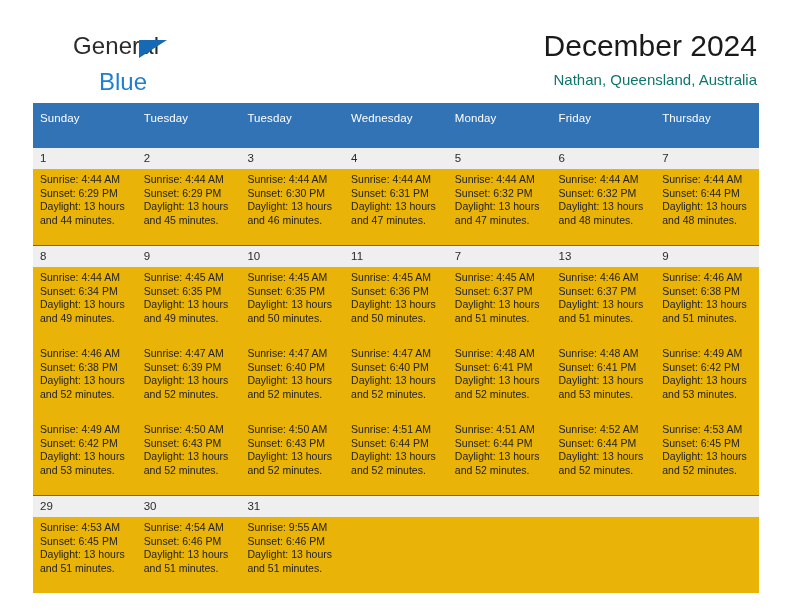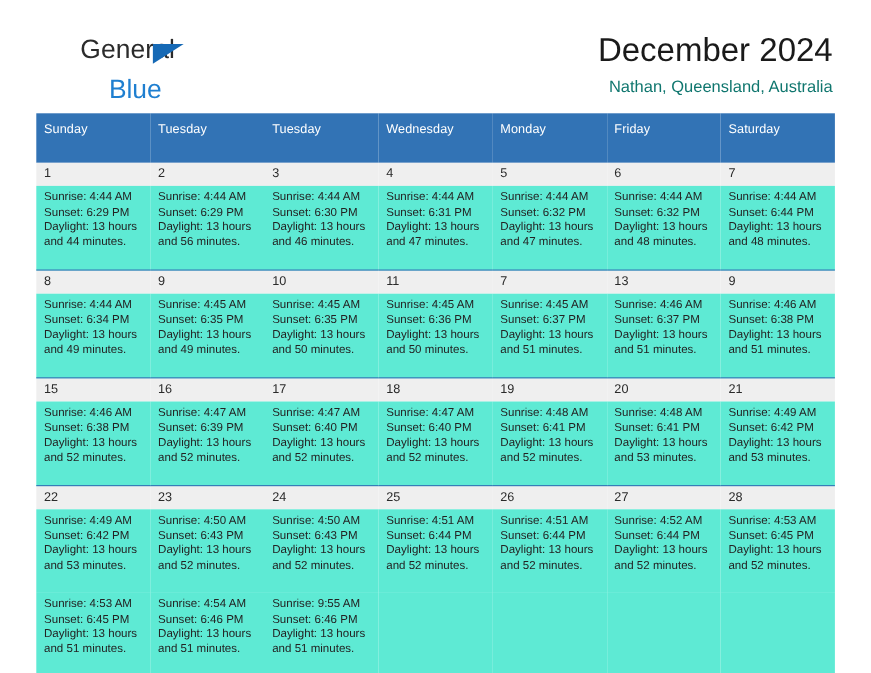--- a/index.html
+++ b/index.html
@@ -116,21 +116,21 @@
     color: #2a2a2a;
     text-align: left;
     padding: 4px 0 3px 7px;
     height: 14px;
     vertical-align: top;
     border-top: 1.5px solid #3273b5;
   }
   .week-first .daynum-row td { border-top: none; }
 
   .info-row td {
-    background: #5eead4;
+    background: #eab308;
     font-size: 10.5px;
     color: #232323;
     text-align: left;
     padding: 4px 6px 10px 7px;
     vertical-align: top;
     line-height: 13.6px;
     height: 62px;
   }
   .info-row td .ln { display: block; white-space: nowrap; }
   .empty-cell { background: #ffffff; }
@@ -166,21 +166,21 @@
         <col>
     </colgroup>
     <thead>
       <tr>
         <th>Sunday</th>
         <th>Tuesday</th>
         <th>Tuesday</th>
         <th>Wednesday</th>
         <th>Monday</th>
         <th>Friday</th>
-        <th>Saturday</th>
+        <th>Thursday</th>
       </tr>
     </thead>
 
     <tbody class="week-first">
       <tr class="daynum-row">
         <td>1</td>
         <td>2</td>
         <td>3</td>
         <td>4</td>
         <td>5</td>
@@ -191,21 +191,21 @@
         <td>
           <span class="ln">Sunrise: 4:44 AM</span>
           <span class="ln">Sunset: 6:29 PM</span>
           <span class="ln">Daylight: 13 hours</span>
           <span class="ln">and 44 minutes.</span>
         </td>
         <td>
           <span class="ln">Sunrise: 4:44 AM</span>
           <span class="ln">Sunset: 6:29 PM</span>
           <span class="ln">Daylight: 13 hours</span>
-          <span class="ln">and 56 minutes.</span>
+          <span class="ln">and 45 minutes.</span>
         </td>
         <td>
           <span class="ln">Sunrise: 4:44 AM</span>
           <span class="ln">Sunset: 6:30 PM</span>
           <span class="ln">Daylight: 13 hours</span>
           <span class="ln">and 46 minutes.</span>
         </td>
         <td>
           <span class="ln">Sunrise: 4:44 AM</span>
           <span class="ln">Sunset: 6:31 PM</span>
@@ -283,29 +283,20 @@
         <td>
           <span class="ln">Sunrise: 4:46 AM</span>
           <span class="ln">Sunset: 6:38 PM</span>
           <span class="ln">Daylight: 13 hours</span>
           <span class="ln">and 51 minutes.</span>
         </td>
       </tr>
     </tbody>
 
     <tbody>
-      <tr class="daynum-row">
-        <td>15</td>
-        <td>16</td>
-        <td>17</td>
-        <td>18</td>
-        <td>19</td>
-        <td>20</td>
-        <td>21</td>
-      </tr>
       <tr class="info-row">
         <td>
           <span class="ln">Sunrise: 4:46 AM</span>
           <span class="ln">Sunset: 6:38 PM</span>
           <span class="ln">Daylight: 13 hours</span>
           <span class="ln">and 52 minutes.</span>
         </td>
         <td>
           <span class="ln">Sunrise: 4:47 AM</span>
           <span class="ln">Sunset: 6:39 PM</span>
@@ -339,29 +330,20 @@
         <td>
           <span class="ln">Sunrise: 4:49 AM</span>
           <span class="ln">Sunset: 6:42 PM</span>
           <span class="ln">Daylight: 13 hours</span>
           <span class="ln">and 53 minutes.</span>
         </td>
       </tr>
     </tbody>
 
     <tbody>
-      <tr class="daynum-row">
-        <td>22</td>
-        <td>23</td>
-        <td>24</td>
-        <td>25</td>
-        <td>26</td>
-        <td>27</td>
-        <td>28</td>
-      </tr>
       <tr class="info-row">
         <td>
           <span class="ln">Sunrise: 4:49 AM</span>
           <span class="ln">Sunset: 6:42 PM</span>
           <span class="ln">Daylight: 13 hours</span>
           <span class="ln">and 53 minutes.</span>
         </td>
         <td>
           <span class="ln">Sunrise: 4:50 AM</span>
           <span class="ln">Sunset: 6:43 PM</span>
@@ -395,20 +377,29 @@
         <td>
           <span class="ln">Sunrise: 4:53 AM</span>
           <span class="ln">Sunset: 6:45 PM</span>
           <span class="ln">Daylight: 13 hours</span>
           <span class="ln">and 52 minutes.</span>
         </td>
       </tr>
     </tbody>
 
     <tbody>
+      <tr class="daynum-row">
+        <td>29</td>
+        <td>30</td>
+        <td>31</td>
+        <td></td>
+        <td></td>
+        <td></td>
+        <td></td>
+      </tr>
       <tr class="info-row">
         <td>
           <span class="ln">Sunrise: 4:53 AM</span>
           <span class="ln">Sunset: 6:45 PM</span>
           <span class="ln">Daylight: 13 hours</span>
           <span class="ln">and 51 minutes.</span>
         </td>
         <td>
           <span class="ln">Sunrise: 4:54 AM</span>
           <span class="ln">Sunset: 6:46 PM</span>

